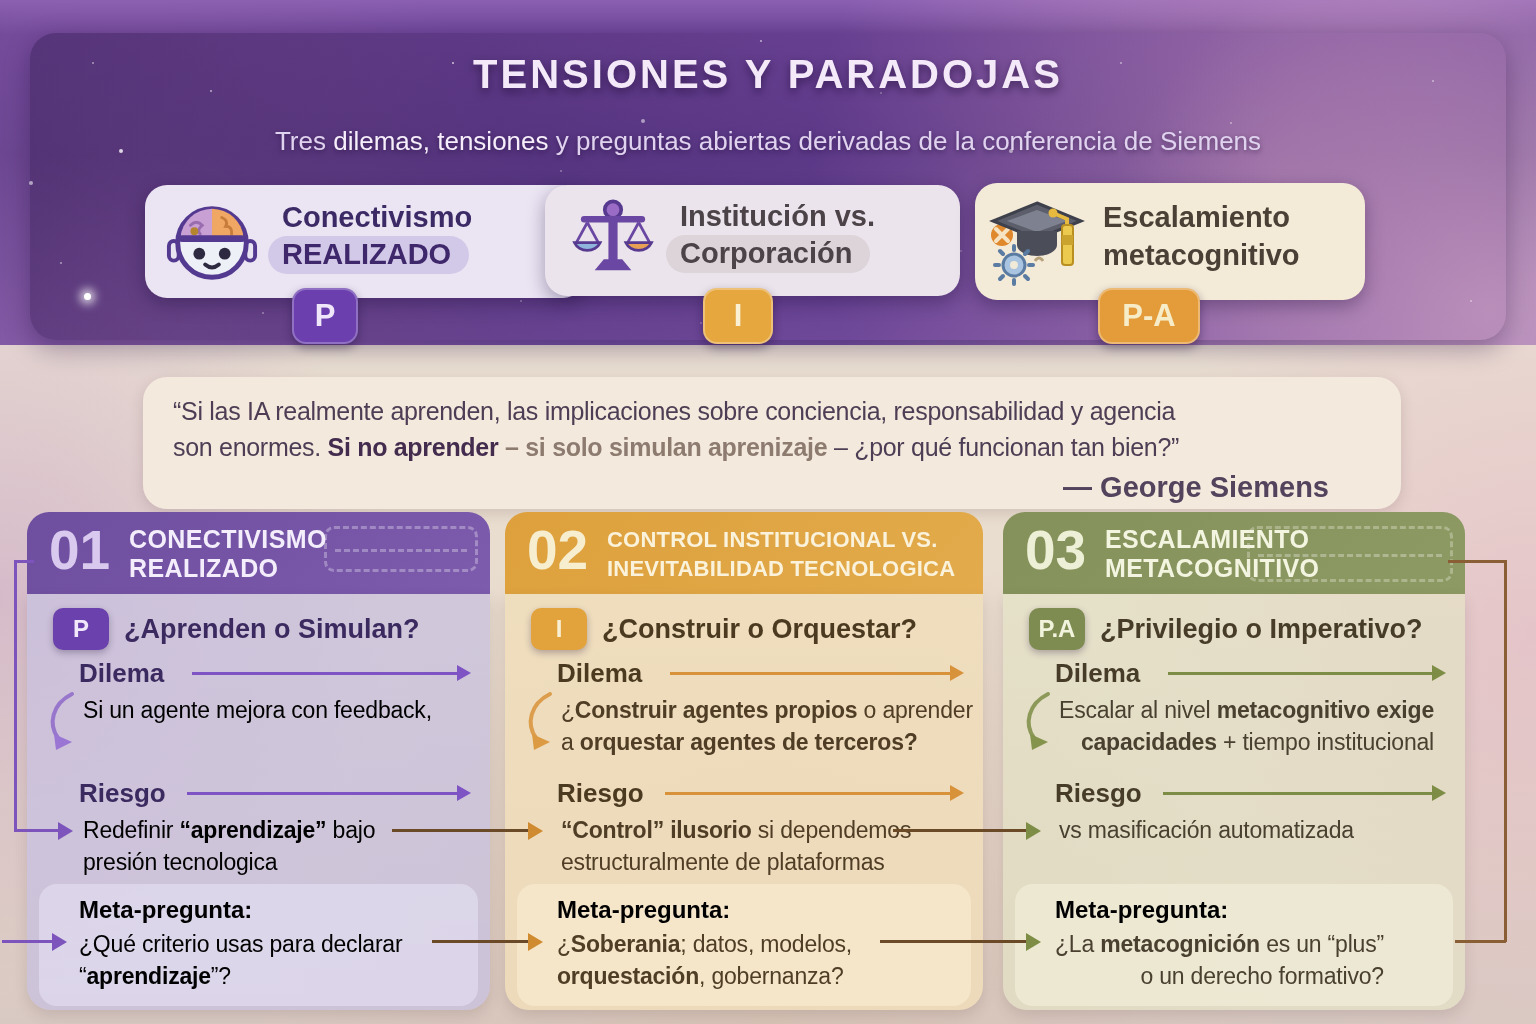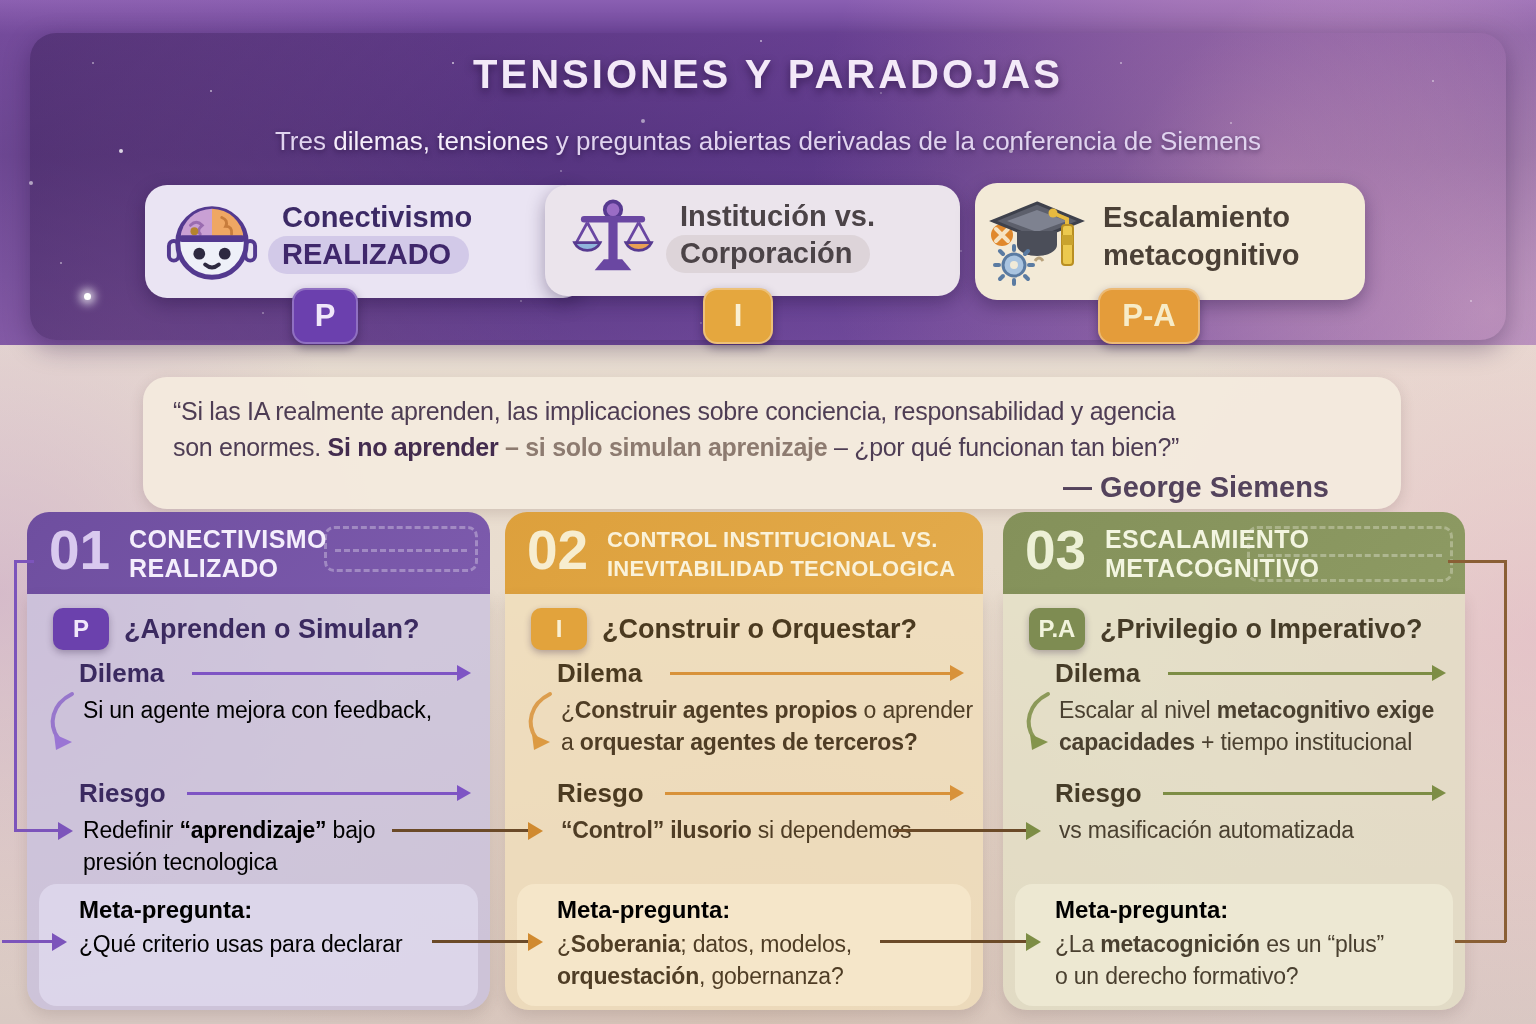--- a/index.html
+++ b/index.html
@@ -95,21 +95,21 @@
   .c2 .meta-panel{background:rgba(247,233,205,.78);}
   .c2 .sq{background:#e2a33c;color:#f9f0d4;}
   .c2 .q-text,.c2 .lbl{color:#4b3a20;}
   .c2 .body-text{color:#4f3d25;}
   .c3 .col-head{background:linear-gradient(135deg,#84915a,#8d9a63);}
   .c3 .col-num{color:#edf0d6;} .c3 .col-title{color:#f3f5e0;}
   .c3 .col-body{background:rgba(228,225,199,.74);}
   .c3 .meta-panel{background:rgba(240,236,214,.78);}
   .c3 .sq{background:#7e8c52;color:#f1f3dc;}
   .c3 .q-text,.c3 .lbl{color:#463c28;}
-  .c3 .body-text{color:#4a4030;}
+  .c3 .body-text{color:#4a4030;text-align:right;}
   
   .harrow{position:absolute;height:3px;}
   .harrow::after{content:"";position:absolute;right:-13px;top:-7px;width:0;height:0;
     border-top:8.5px solid transparent;border-bottom:8.5px solid transparent;border-left:14px solid;}
   .c1 .harrow{background:#7e54c4;color:#7e54c4;}
   .c2 .harrow{background:#d8923a;color:#d8923a;}
   .c3 .harrow{background:#7d8d45;color:#7d8d45;}
   .curve{position:absolute;left:13px;top:178px;}
   .hline{position:absolute;height:3px;}
   .vline{position:absolute;width:3px;}
@@ -238,20 +238,21 @@
   <div class="lbl" style="top:266px;">Riesgo</div>
   <div class="harrow" style="left:160px;right:32px;top:280px;"></div>
   <div class="body-text" style="left:56px;top:302px;">
     <div><span>Redefinir </span><span class="b">“aprendizaje”</span><span> bajo</span></div>
       <div><span>presión tecnologica</span></div>
   </div>
   <div class="meta-panel">
     <div class="meta-lbl">Meta-pregunta:</div>
     <div class="body-text meta-text">
       <div><span>¿Qué criterio usas para declarar</span></div>
+        <div><span>“</span><span class="b">aprendizaje</span><span>”?</span></div>
     </div>
   </div>
 </section>
 
 <section class="column c2" style="left:505px;width:478px;">
   <div class="col-head">
     <div class="col-num">02</div>
     <div class="col-title">
       <div>CONTROL INSTITUCIONAL VS.</div>
       <div>INEVITABILIDAD TECNOLOGICA</div>
@@ -269,20 +270,21 @@
     <polygon points="14,44 32,52 16,60" fill="#dc9a42"></polygon>
   </svg>
   <div class="body-text" style="left:56px;top:182px;">
     <div><span>¿</span><span class="b">Construir agentes propios</span><span> o aprender</span></div>
       <div><span>a </span><span class="b">orquestar agentes de terceros?</span></div>
   </div>
   <div class="lbl" style="top:266px;">Riesgo</div>
   <div class="harrow" style="left:160px;right:32px;top:280px;"></div>
   <div class="body-text" style="left:56px;top:302px;">
     <div><span class="b">“Control” ilusorio</span><span> si dependemos</span></div>
+      <div><span>estructuralmente de plataformas</span></div>
   </div>
   <div class="meta-panel">
     <div class="meta-lbl">Meta-pregunta:</div>
     <div class="body-text meta-text">
       <div><span>¿</span><span class="b">Soberania</span><span>; datos, modelos,</span></div>
         <div><span class="b">orquestación</span><span>, gobernanza?</span></div>
     </div>
   </div>
 </section>
 

